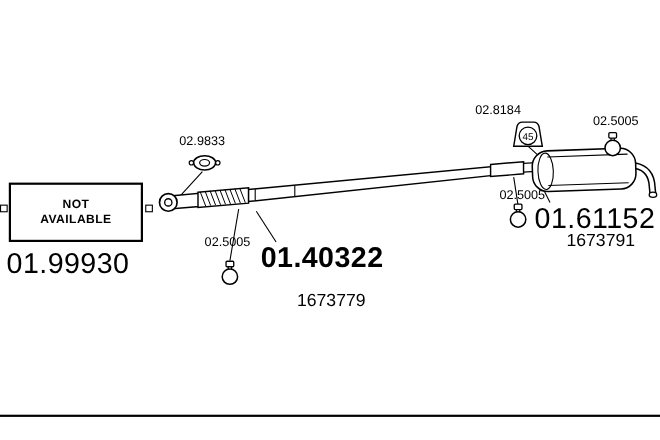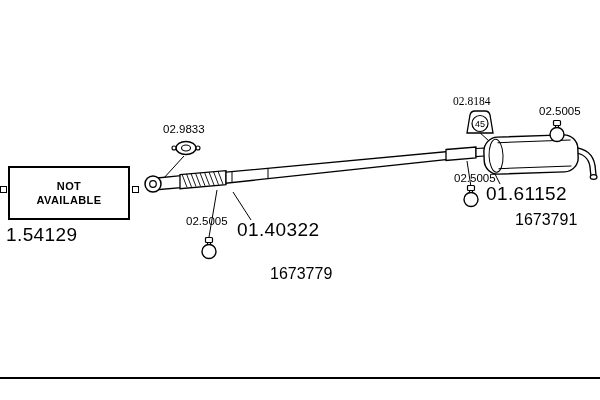--- a/index.html
+++ b/index.html
@@ -2,21 +2,21 @@
 <html><head>
 <meta charset="utf-8">
 <style>
   * { margin:0; padding:0; box-sizing:border-box; }
   html,body { background:#fff; }
   body { font-family:"Liberation Sans", sans-serif; color:#000; }
   .canvas { position:relative; width:600px; height:400px; background:#fff; overflow:hidden; }
   svg.art { position:absolute; left:0; top:0; }
   .icon { position:absolute; }
   .lbl { position:absolute; font-size:11.5px; white-space:nowrap; }
-  .big { position:absolute; font-size:19px; letter-spacing:.4px; white-space:nowrap; }
+  .big { position:absolute; font-size:26px; letter-spacing:.4px; white-space:nowrap; }
   .ref { position:absolute; font-size:16px; white-space:nowrap; }
   .na-box { position:absolute; left:8px; top:166px; width:122px; height:54px; border:2px solid #000;
             display:flex; flex-direction:column; align-items:center; justify-content:center;
             font-size:11px; font-weight:bold; line-height:14px; letter-spacing:.4px; background:#fff; }
   .node { position:absolute; width:7px; height:7px; border:1.5px solid #000; background:#fff; }
   .footer-line { position:absolute; left:0; top:377px; width:600px; border-top:2px solid #000; }
   .code-box { position:absolute; left:0; top:377px; width:152px; height:20px; border:2px solid #000;
               background:#fff; display:flex; align-items:center; padding-left:5px; font-size:13px; }
 </style>
 </head>
@@ -117,25 +117,25 @@
 
   <div class="na-box">
     <div>NOT</div>
     <div>AVAILABLE</div>
   </div>
   <div class="node" style="left:0; top:186px;"></div>
   <div class="node" style="left:132px; top:186px;"></div>
 
   <div class="lbl" style="left:163px; top:123px;">02.9833</div>
   <div class="lbl" style="left:186px; top:215px;">02.5005</div>
-  <div class="lbl" style="left:453px; top:95px;font-family:Liberation Serif, serif;">02.8184</div>
+  <div class="lbl" style="left:432px; top:95px;">02.8184</div>
   <div class="lbl" style="left:539px; top:105px;">02.5005</div>
   <div class="lbl" style="left:454px; top:172px;">02.5005</div>
 
-  <div class="big" style="left:6px; top:224px;">1.54129</div>
-  <div class="big" style="left:237px; top:219px;">01.40322</div>
+  <div class="big" style="left:6px; top:224px;">01.99930</div>
+  <div class="big" style="left:237px; top:219px;font-weight:bold;">01.40322</div>
   <div class="ref" style="left:270px; top:249px;margin-top:16px;">1673779</div>
   <div class="big" style="left:486px; top:183px;">01.61152</div>
   <div class="ref" style="left:515px; top:211px;">1673791</div>
 
   <div class="footer-line"></div>
 
 </div>
 
 </body></html>

